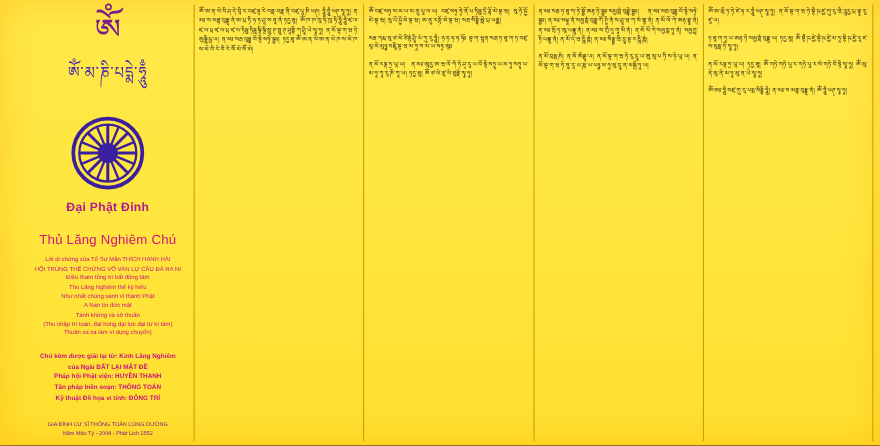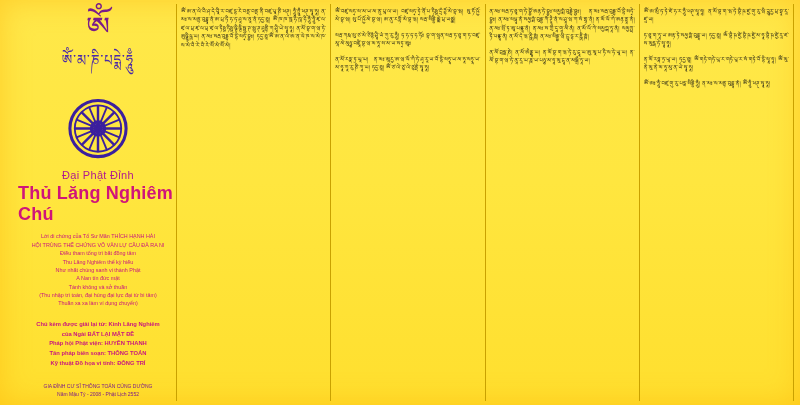--- a/index.html
+++ b/index.html
@@ -14,22 +14,22 @@
   .left{position:absolute;left:18px;top:6px;width:160px;height:392px;
         display:flex;flex-direction:column;align-items:center;}
 
   .seed{width:46px;height:40px;margin-top:6px;display:flex;align-items:center;justify-content:center;
         font-size:30px;color:#7a1b8a;line-height:1;}
   .lantsa{margin-top:4px;width:120px;height:46px;display:flex;align-items:center;justify-content:center;
         color:#4a2aa8;font-size:13px;letter-spacing:1px;transform:scaleY(1.25);}
 
   .wheel{margin-top:14px;width:78px;height:78px;}
 
-  .t1{margin-top:10px;font-size:11px;font-weight:normal;color:#b01a8f;letter-spacing:.3px;}
-  .t2{margin-top:2px;font-size:18px;font-weight:bold;color:#d0147a;letter-spacing:.2px;}
+  .t1{margin-top:10px;font-size:11px;font-weight:bold;color:#b01a8f;letter-spacing:.3px;}
+  .t2{margin-top:16px;font-size:12px;font-weight:normal;color:#d0147a;letter-spacing:.2px;}
 
   .blockA{margin-top:7px;width:156px;text-align:center;color:#c8167f;font-size:5.4px;line-height:1.55;}
   .blockB{margin-top:12px;width:156px;text-align:center;color:#c8167f;font-size:5.8px;line-height:1.7;font-weight:bold;}
   .blockC{margin-top:14px;width:158px;text-align:center;color:#7a1b8a;font-size:5px;line-height:1.5;}
 
   
   .cols{position:absolute;left:176px;top:4px;right:6px;bottom:4px;display:flex;gap:0;}
   .col{flex:1;position:relative;padding:3px 4px 3px 4px;box-sizing:border-box;}
   .col + .col{border-left:1px solid #c9a100;}
   .col:first-child{border-left:1px solid #c9a100;}

